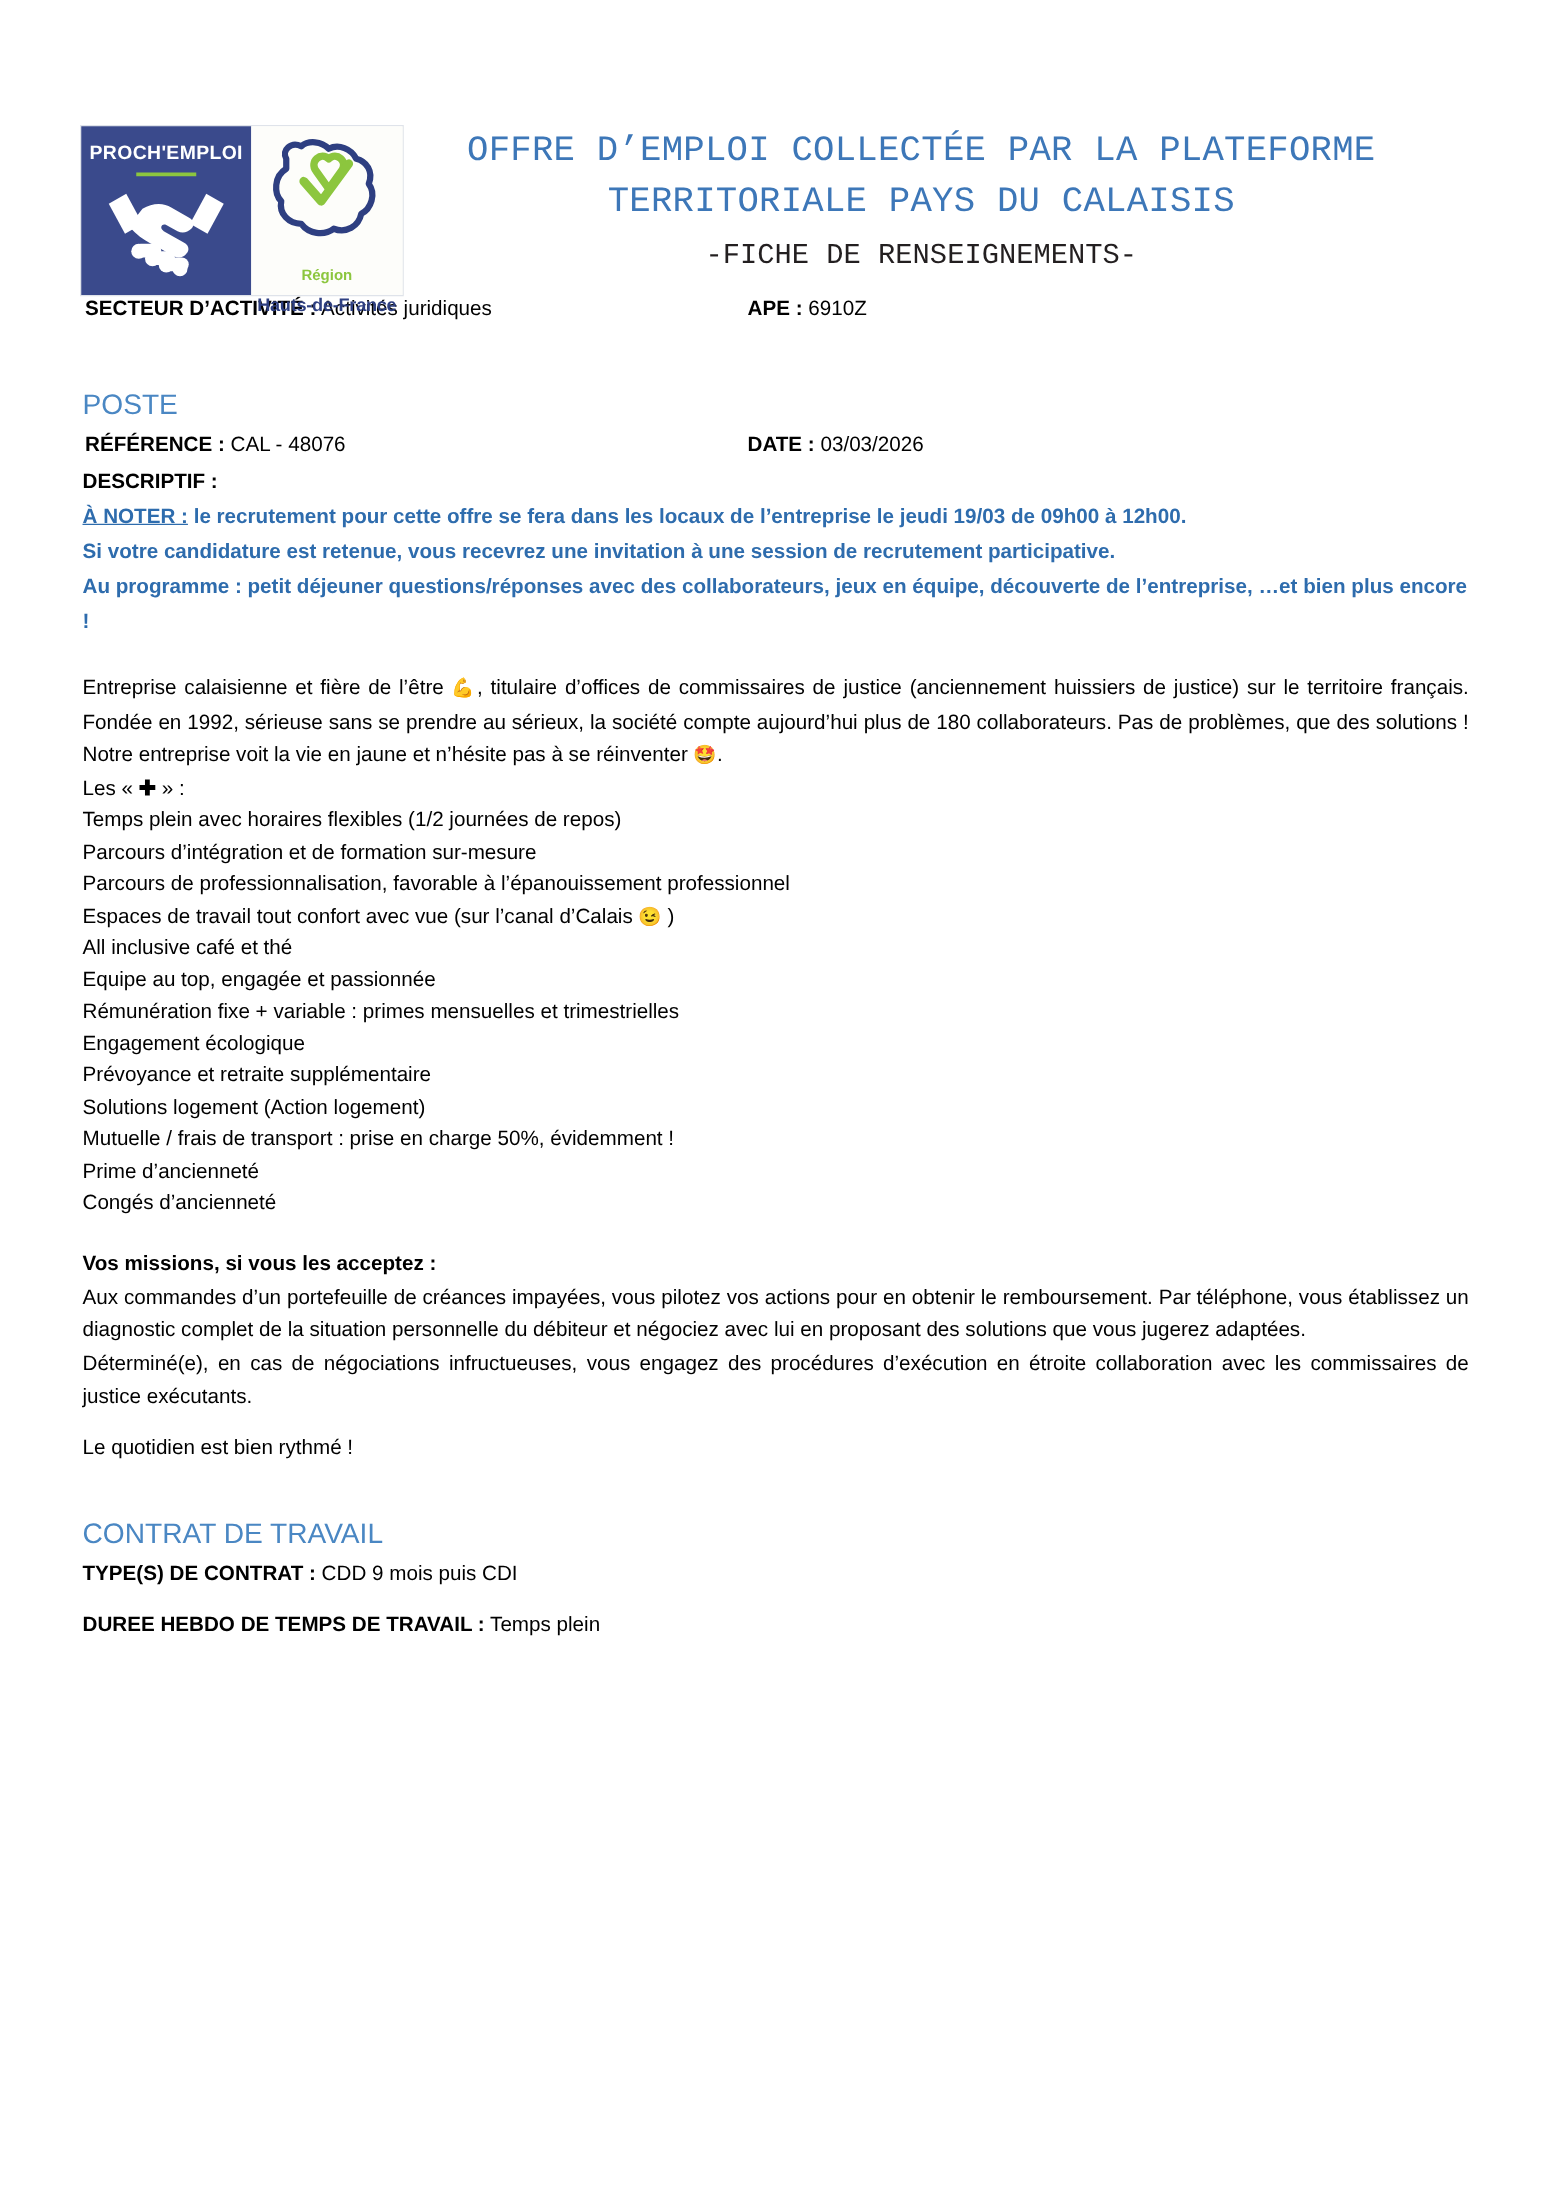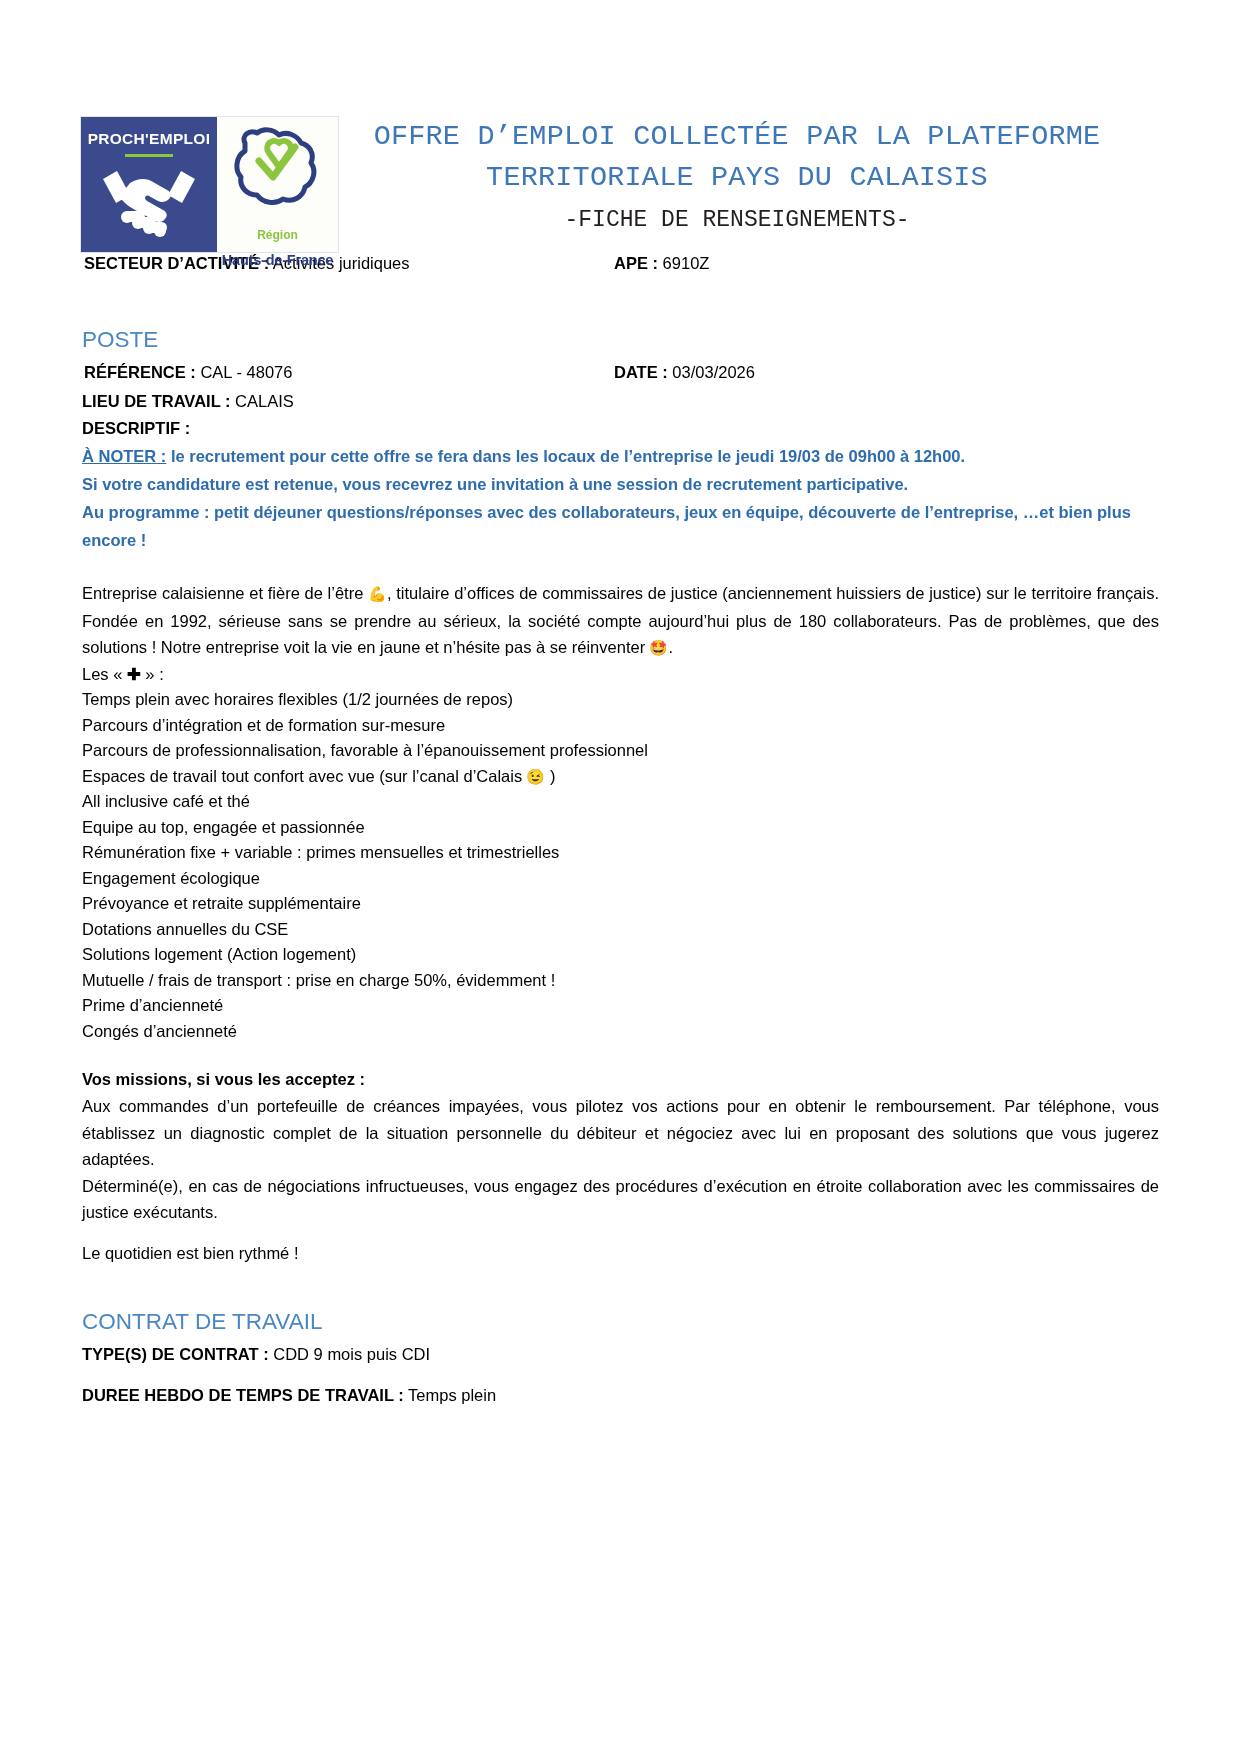--- a/index.html
+++ b/index.html
@@ -13,21 +13,21 @@
     font-family: "Liberation Sans", sans-serif;
     color: #000000;
     position: relative;
     overflow: hidden;
   }
   .page {
     position: relative;
     width: 1241px;
     height: 1755px;
     box-sizing: border-box;
-    padding: 16px;
+    padding: 0;
     background: #ffffff;
   }
 
   
   .header {
     position: relative;
     display: flex;
     align-items: flex-start;
     padding: 100px 80px 0 64px;
     height: 150px;
@@ -245,21 +245,20 @@
     <div class="row">
       <div class="col-a"><b>SECTEUR D’ACTIVITÉ :</b><span> Activités juridiques</span></div>
       <div class="col-b"><b>APE :</b><span> 6910Z</span></div>
     </div>
 
     <div class="section-head poste">POSTE</div>
     <div class="row">
       <div class="col-a"><b>RÉFÉRENCE :</b><span> CAL - 48076</span></div>
       <div class="col-b"><b>DATE :</b><span> 03/03/2026</span></div>
     </div>
-    <div class="line"><b>LIEU DE TRAVAIL :</b><span> CALAIS</span></div>
     <div class="line"><b>DESCRIPTIF :</b></div>
 
     <div class="blue-block">
       <div><span class="u">À NOTER :</span><span> le recrutement pour cette offre se fera dans les locaux de l’entreprise le jeudi 19/03 de 09h00 à 12h00.</span></div>
       <div>Si votre candidature est retenue, vous recevrez une invitation à une session de recrutement participative.</div>
       <div>Au programme : petit déjeuner questions/réponses avec des collaborateurs, jeux en équipe, découverte de l’entreprise, …et bien plus encore !</div>
     </div>
 
     <div class="para"><span>Entreprise calaisienne et fière de l’être </span><span class="emoji">💪</span><span>, titulaire d’offices de commissaires de justice (anciennement huissiers de justice) sur le territoire français. Fondée en 1992, sérieuse sans se prendre au sérieux, la société compte aujourd’hui plus de 180 collaborateurs. Pas de problèmes, que des solutions ! Notre entreprise voit la vie en jaune et n’hésite pas à se réinventer </span><span class="emoji">🤩</span><span>.</span></div>
 
@@ -269,21 +268,20 @@
     <div class="list-line">Parcours d’intégration et de formation sur-mesure</div>
     <div class="list-line">Parcours de professionnalisation, favorable à l’épanouissement professionnel</div>
 
     <div class="list-line"><span>Espaces de travail tout confort avec vue (sur l’canal d’Calais </span><span class="emoji">😉</span><span> )</span></div>
 
     <div class="list-line">All inclusive café et thé</div>
     <div class="list-line">Equipe au top, engagée et passionnée</div>
     <div class="list-line">Rémunération fixe + variable : primes mensuelles et trimestrielles</div>
     <div class="list-line">Engagement écologique</div>
     <div class="list-line">Prévoyance et retraite supplémentaire</div>
-    <div class="list-line">Dotations annuelles du CSE</div>
     <div class="list-line">Solutions logement (Action logement)</div>
     <div class="list-line">Mutuelle / frais de transport : prise en charge 50%, évidemment !</div>
     <div class="list-line">Prime d’ancienneté</div>
     <div class="list-line">Congés d’ancienneté</div>
 
     <div class="gap-md"></div>
 
     <div class="missions-head">Vos missions, si vous les acceptez :</div>
     <div class="missions-para">Aux commandes d’un portefeuille de créances impayées, vous pilotez vos actions pour en obtenir le remboursement. Par téléphone, vous établissez un diagnostic complet de la situation personnelle du débiteur et négociez avec lui en proposant des solutions que vous jugerez adaptées.</div>
     <div class="missions-para">Déterminé(e), en cas de négociations infructueuses, vous engagez des procédures d’exécution en étroite collaboration avec les commissaires de justice exécutants.</div>

